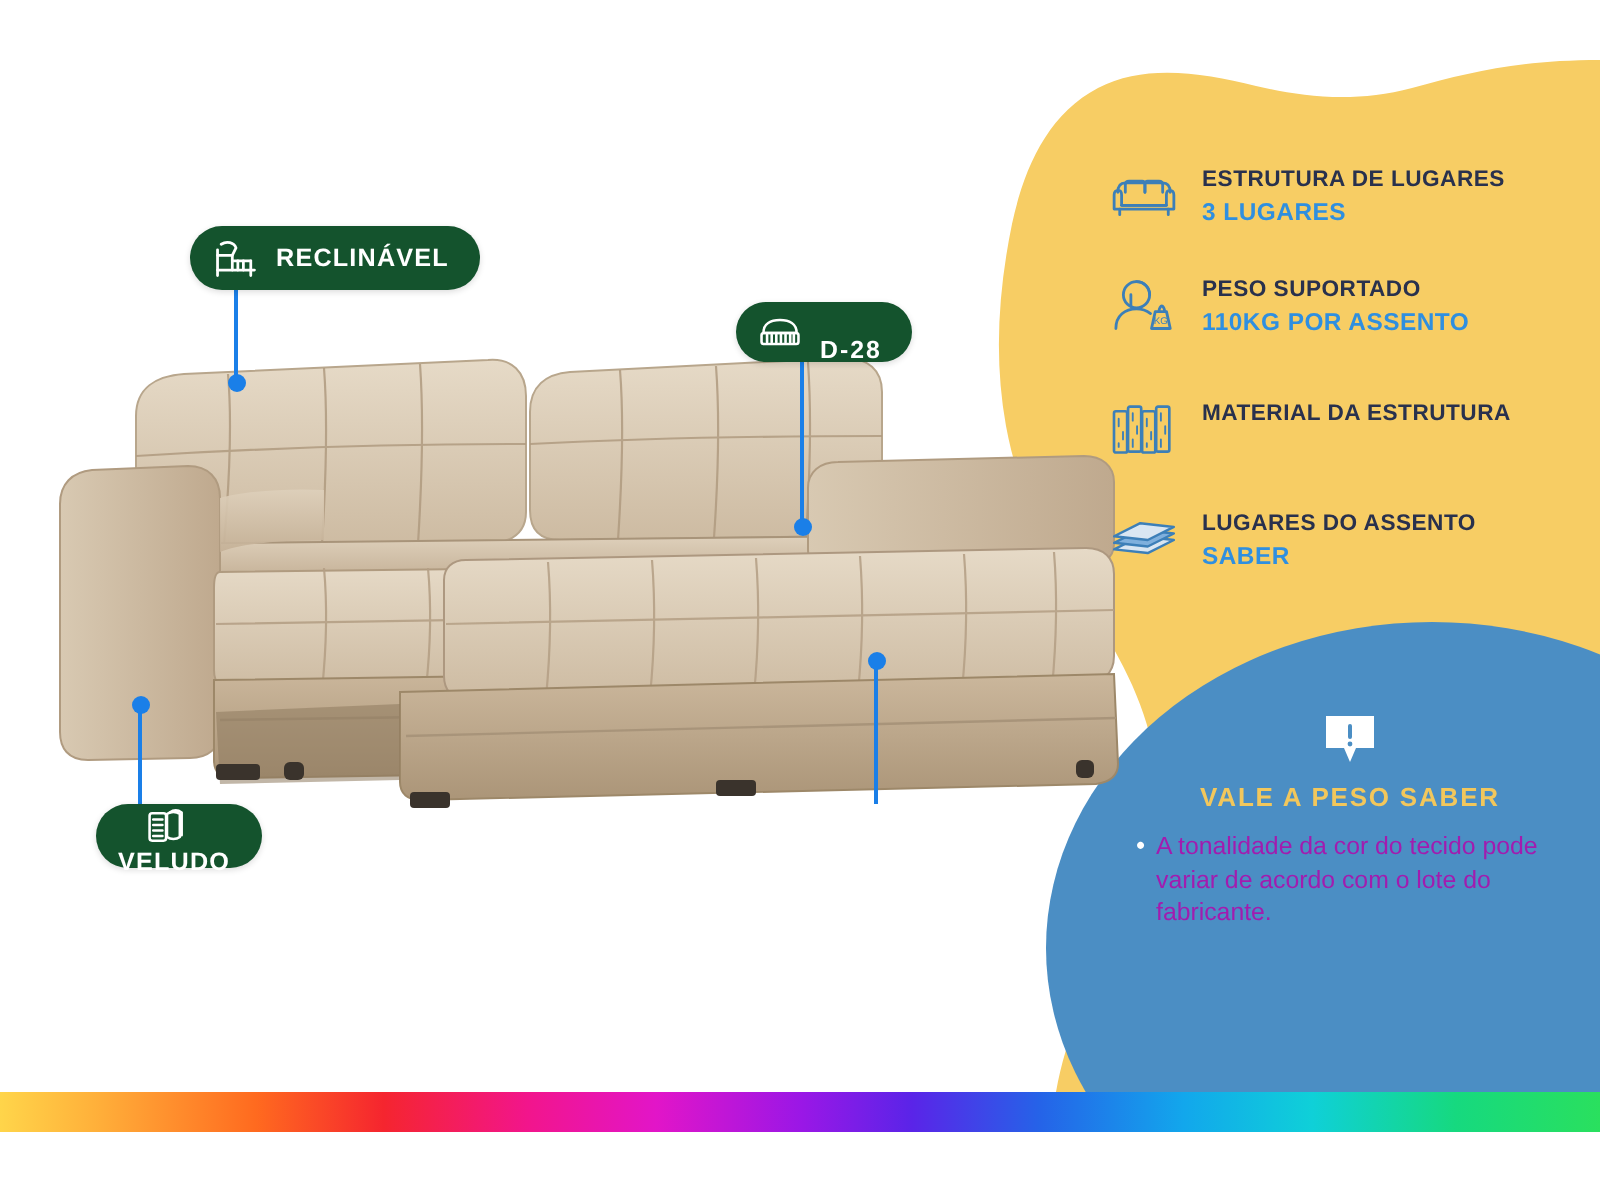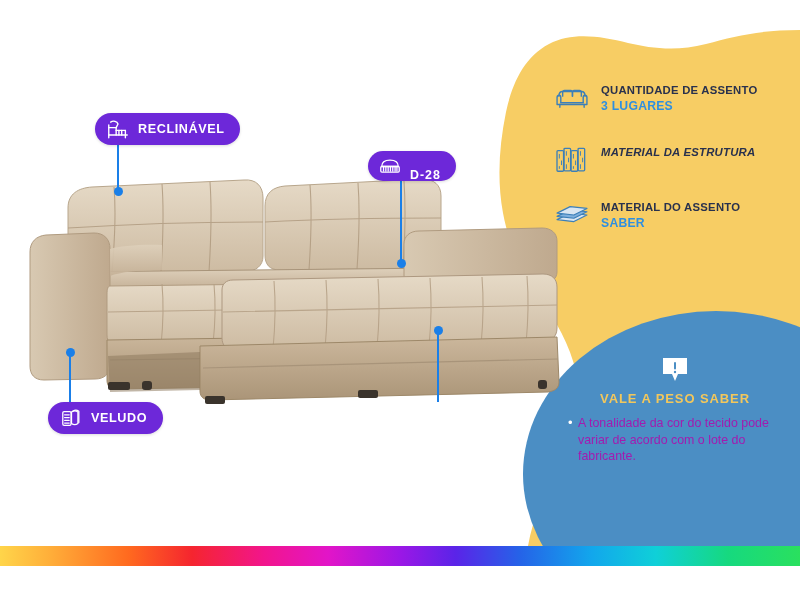--- a/index.html
+++ b/index.html
@@ -19,28 +19,28 @@
   .spec-value { font-size:12.2px; font-weight:700; letter-spacing:.25px; color:#2f8fe0; line-height:1.25; margin-top:1px; white-space:nowrap; }
 
   
   .note { position:absolute; left:566px; top:356px; width:218px; text-align:center; }
   .note-ico { width:30px; height:28px; margin:0 auto 7px auto; }
   .note-title { font-size:13px; font-weight:700; letter-spacing:.9px; color:#f2c75c; margin-bottom:9px; }
   .note-body { font-size:12.4px; color:#a21caf; line-height:1.33; text-align:left; padding-left:12px; position:relative; }
   .note-body::before { content:"•"; position:absolute; left:2px; top:-1px; font-size:13px; color:#ffffff; }
 
   
-  .badge { position:absolute; display:flex; align-items:center; background:#6d28d9; border-radius:22px; padding:0 16px 0 11px; height:32px; box-shadow:0 1px 3px rgba(0,0,0,.14); }
+  .badge { position:absolute; display:flex; align-items:center; background:#14532d; border-radius:22px; padding:0 16px 0 11px; height:32px; box-shadow:0 1px 3px rgba(0,0,0,.14); }
   .badge .bico { width:24px; height:22px; margin-right:8px; display:flex; align-items:center; justify-content:center; }
   .badge .blab { color:#ffffff; font-size:12.6px; font-weight:700; letter-spacing:.6px; white-space:nowrap; }
 
   #badge-reclinavel { left:95px; top:113px; }
   #badge-d28 { left:368px; top:151px; height:30px; padding:0 15px 0 10px; }
   #badge-d28 .blab { font-size:12.4px; letter-spacing:1px;margin-top:18px; }
-  #badge-veludo { left:48px; top:402px; }
+  #badge-veludo { left:48px; top:402px;flex-direction:column; }
   #badge-retratil { left:414px; top:402px; }
 
   
   .leader { position:absolute; background:#1a7fe8; width:2px; }
   .dot { position:absolute; width:9px; height:9px; border-radius:50%; background:#1a7fe8; }
 
   #lead-reclinavel { left:117px; top:145px; height:46px; }
   #dot-reclinavel  { left:113.5px; top:187px; }
   #lead-d28        { left:400px; top:181px; height:82px; }
   #dot-d28         { left:396.5px; top:259px; }
@@ -222,27 +222,44 @@
         <svg viewBox="0 0 40 30" width="38" height="28" fill="none" stroke="#3c7fb8" stroke-width="1.5" stroke-linecap="round" stroke-linejoin="round">
           <path d="M6 13 C6 9 8 8 10 8 L30 8 C32 8 34 9 34 13"></path>
           <path d="M10 13 L10 9 C10 7.5 11 7 12 7 L19 7 C20 7 20.5 7.5 20.5 9 L20.5 13"></path>
           <path d="M20.5 13 L20.5 9 C20.5 7.5 21 7 22 7 L28 7 C29 7 30 7.5 30 9 L30 13"></path>
           <path d="M4 14.5 C4 12.5 5.2 12 6.2 12 C7.2 12 8 12.8 8 14.5 L8 20 L32 20 L32 14.5 C32 12.8 32.8 12 33.8 12 C34.8 12 36 12.5 36 14.5 L36 22 L4 22 Z"></path>
           <path d="M8 20 L32 20"></path>
           <path d="M7 22 L7 25 M33 22 L33 25"></path>
         </svg>
       </span>
       <span class="spec-txt">
-        <span class="spec-label">QUANTIDADE DE ASSENTO</span>
+        <span class="spec-label">ESTRUTURA DE LUGARES</span>
         <span class="spec-value" style="display:block">3 LUGARES</span>
       </span>
     </div>
 
-
-    <div class="spec-row" style="margin-top:22px;font-style:italic;">
+    <div class="spec-row">
+      <span class="spec-ico">
+        <svg viewBox="0 0 40 32" width="38" height="30" fill="none" stroke="#3c7fb8" stroke-width="1.5" stroke-linecap="round" stroke-linejoin="round">
+          <circle cx="16" cy="10" r="7"></circle>
+          <path d="M16 3 C20 3 23 6 23 10"></path>
+          <path d="M5 28 C5 21 10 17.5 16 17.5 C19 17.5 21.5 18.5 23.5 20"></path>
+          <path d="M13 10 L13 16"></path>
+          <path d="M26 19 L32 19 L34 28 L24 28 Z"></path>
+          <path d="M28 19 C28 17 29 16 29.5 16 C30 16 31 17 31 19"></path>
+          <text x="29" y="25.5" font-size="5.2" fill="#3c7fb8" stroke="none" text-anchor="middle" font-family="Liberation Sans, sans-serif">KG</text>
+        </svg>
+      </span>
+      <span class="spec-txt">
+        <span class="spec-label">PESO SUPORTADO</span>
+        <span class="spec-value" style="display:block">110KG POR ASSENTO</span>
+      </span>
+    </div>
+
+    <div class="spec-row" style="margin-top:22px;">
       <span class="spec-ico">
         <svg viewBox="0 0 40 32" width="38" height="30" fill="none" stroke="#3c7fb8" stroke-width="1.4" stroke-linejoin="round">
           <rect x="4" y="6" width="7" height="22" rx="1"></rect>
           <rect x="11.5" y="3.5" width="7" height="24" rx="1"></rect>
           <rect x="19" y="6" width="7" height="22" rx="1"></rect>
           <rect x="26.5" y="3.5" width="7" height="24" rx="1"></rect>
           <g stroke-width="1" stroke-linecap="round">
             <path d="M6.5 10 L6.5 14 M8.8 17 L8.8 21 M6.5 23 L6.5 25"></path>
             <path d="M14 7 L14 11 M16.3 14 L16.3 18 M14 21 L14 25"></path>
             <path d="M21.5 10 L21.5 14 M23.8 17 L23.8 21 M21.5 23 L21.5 25"></path>
@@ -259,21 +276,21 @@
       <span class="spec-ico">
         <svg viewBox="0 0 40 30" width="38" height="28">
           <g stroke="#3c7fb8" stroke-width="1.3" stroke-linejoin="round">
             <path d="M4 20 L18 13 L36 15 L22 22 Z" fill="#d9e6f2"></path>
             <path d="M4 16.5 L18 9.5 L36 11.5 L22 18.5 Z" fill="#7fb0dd"></path>
             <path d="M4 13 L18 6 L36 8 L22 15 Z" fill="#d9e6f2"></path>
           </g>
         </svg>
       </span>
       <span class="spec-txt">
-        <span class="spec-label">MATERIAL DO ASSENTO</span>
+        <span class="spec-label">LUGARES DO ASSENTO</span>
         <span class="spec-value" style="display:block">SABER</span>
       </span>
     </div>
   </div>
 
   <div class="note">
     <div class="note-ico">
       <svg viewBox="0 0 30 28" width="30" height="28">
         <path d="M3 2 H27 V18 H18 L15 25 L12 18 H3 Z" fill="#ffffff"></path>
         <rect x="14" y="6" width="2" height="7.5" rx="1" fill="#4b8ec4"></rect>

